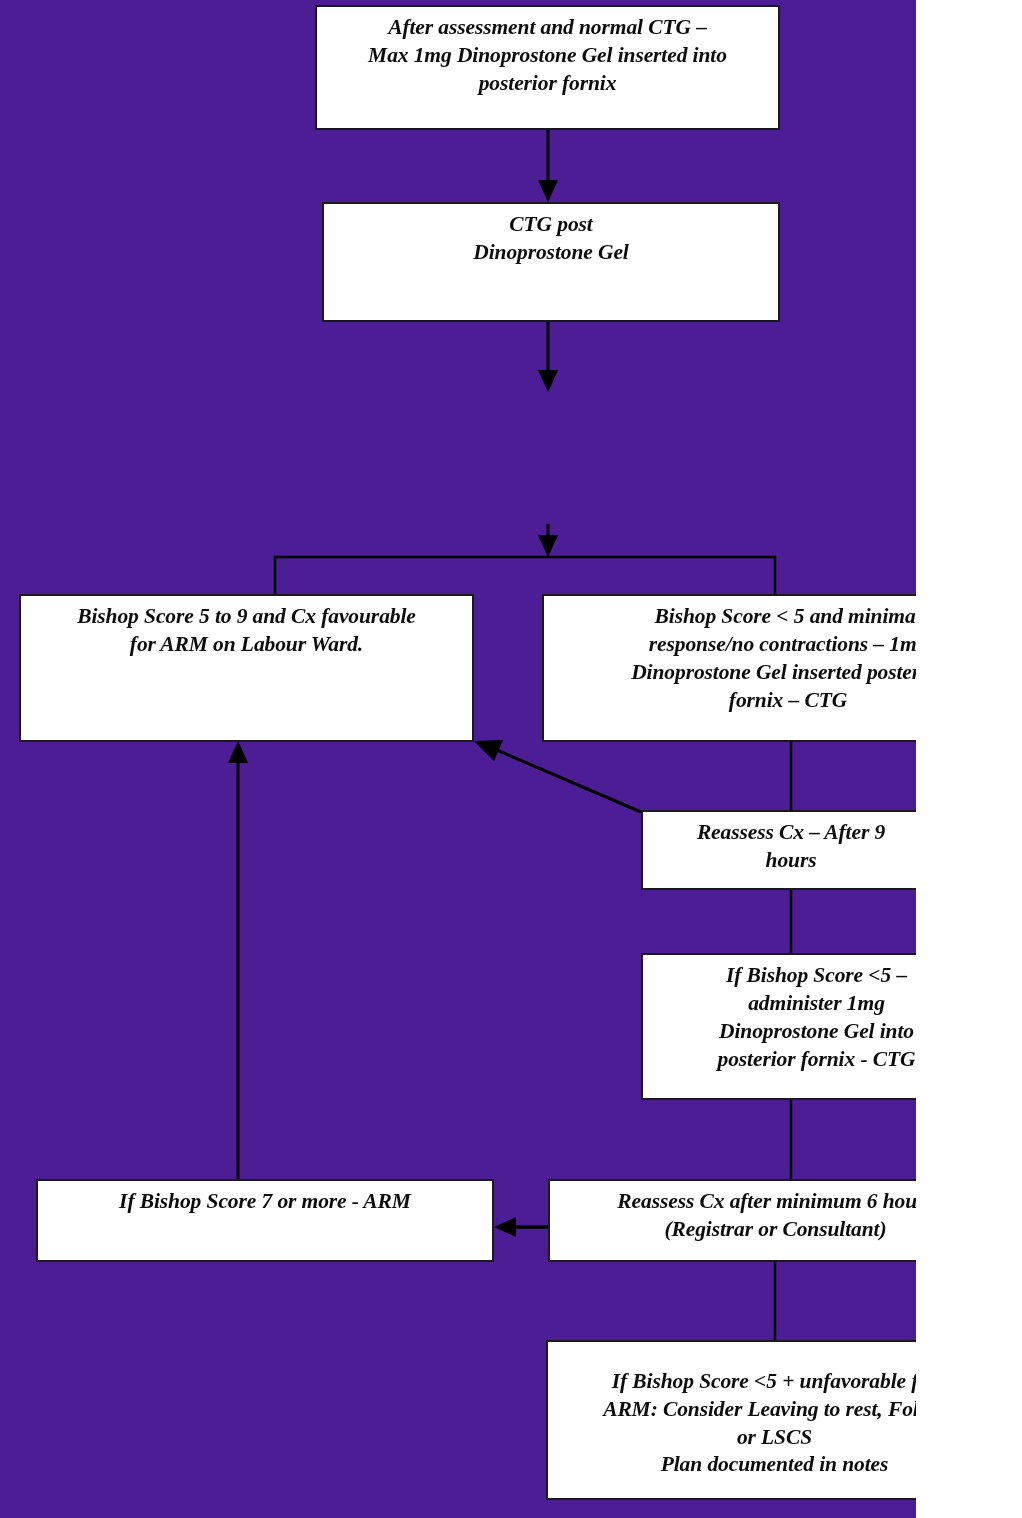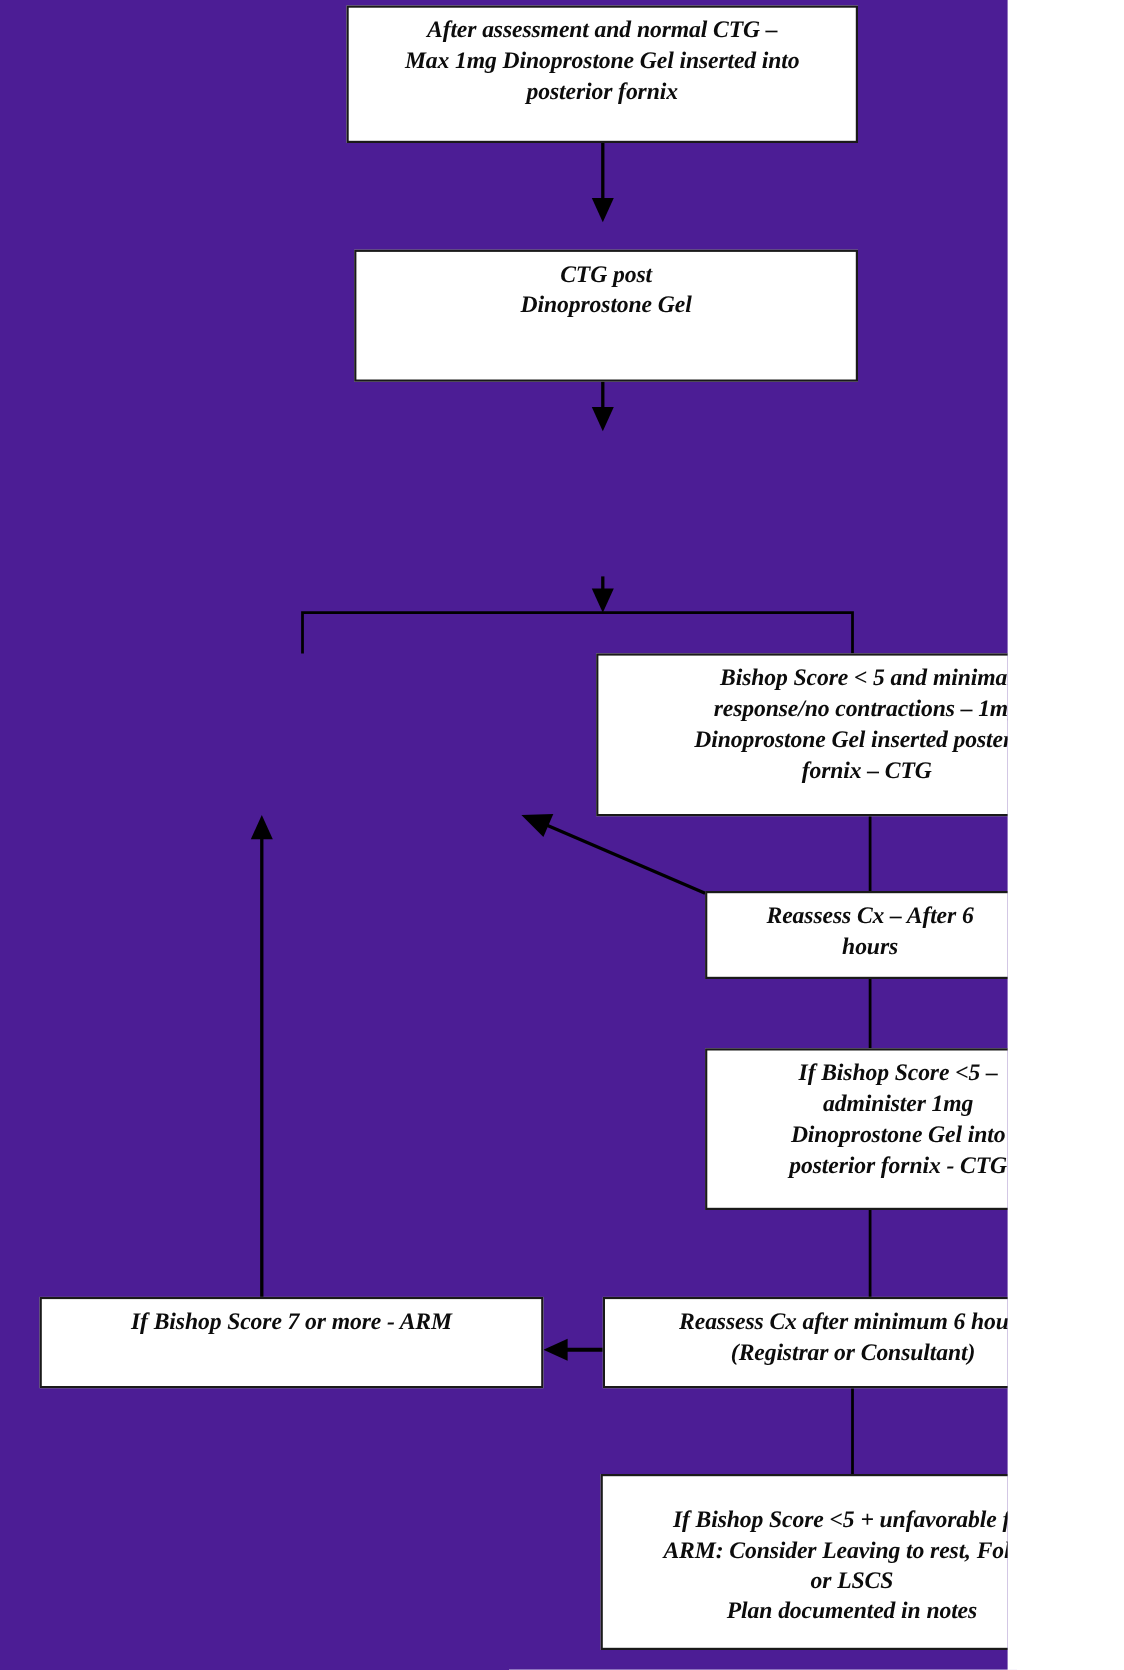--- a/index.html
+++ b/index.html
@@ -106,36 +106,40 @@
       <line x1="775" y1="1262" x2="775" y2="1340" stroke-width="2.5"></line>
     </g>
   </svg>
 
   <div class="node" style="left:315px; top:5px; width:465px; height:125px;">
     <span class="txt">After assessment and normal CTG –
 Max 1mg Dinoprostone Gel inserted into
 posterior fornix</span>
   </div>
 
-  <div class="node" style="left:322px; top:202px; width:458px; height:120px;margin-top:25px;">
+  <div class="node" style="left:322px; top:202px; width:458px; height:120px;">
     <span class="txt">CTG  post
 Dinoprostone Gel</span>
   </div>
 
 
+  <div class="node" style="left:19px; top:594px; width:455px; height:148px;">
+    <span class="txt">Bishop Score 5 to 9 and Cx favourable
+for ARM on Labour Ward.</span>
+  </div>
 
   <div class="node" style="left:542px; top:594px; width:458px; height:148px;padding-left:44px;">
     <span class="txt">Bishop Score &lt; 5 and minimal
 response/no contractions – 1mg
 Dinoprostone Gel inserted posterior
 fornix – CTG</span>
   </div>
 
   <div class="node" style="left:641px; top:810px; width:300px; height:80px;">
-    <span class="txt">Reassess Cx – After 6
+    <span class="txt">Reassess Cx – After 9
 hours</span>
   </div>
 
   <div class="node" style="left:641px; top:953px; width:321px; height:147px;padding-left:40px;">
     <span class="txt">If Bishop Score &lt;5 –
 administer 1mg
 Dinoprostone Gel into
 posterior fornix - CTG</span>
   </div>
 

